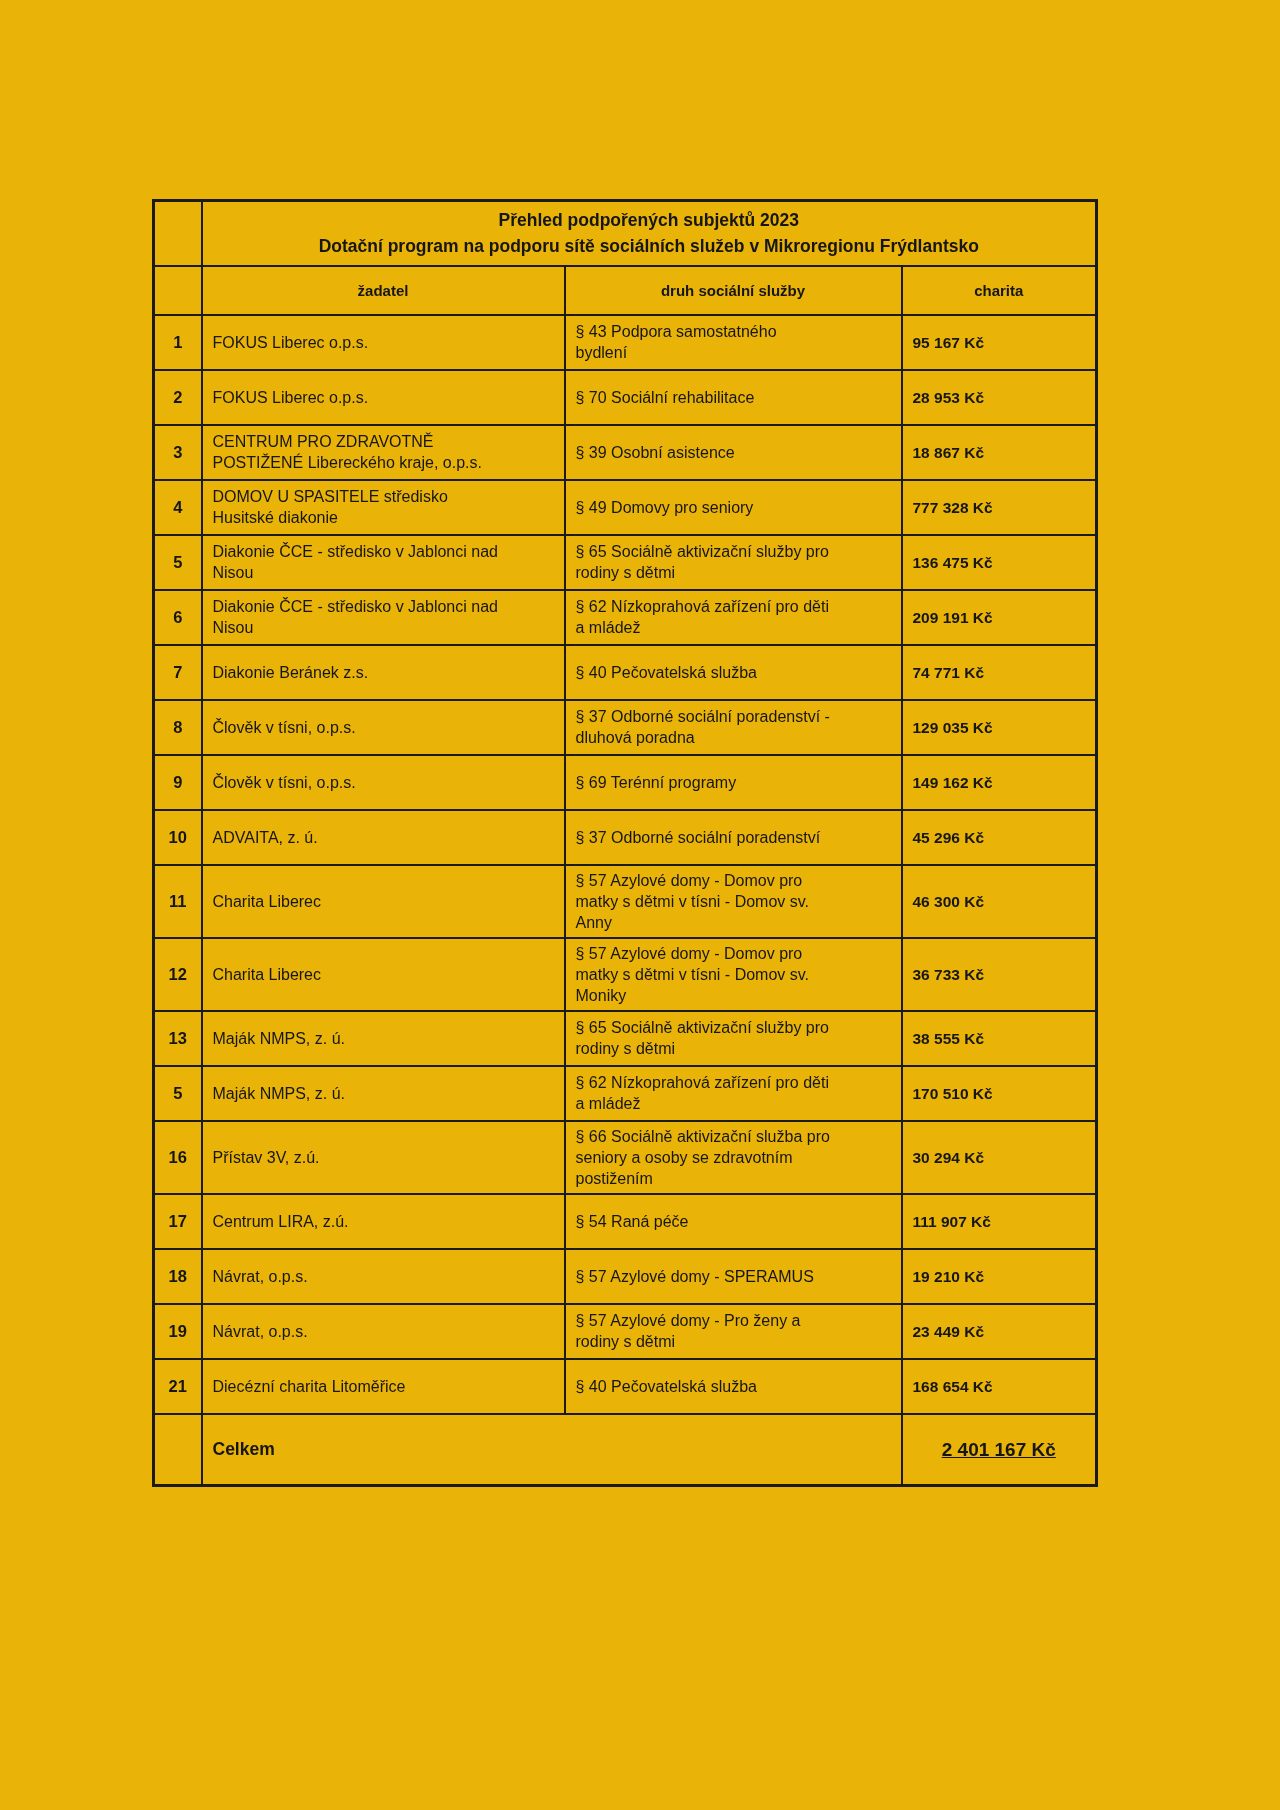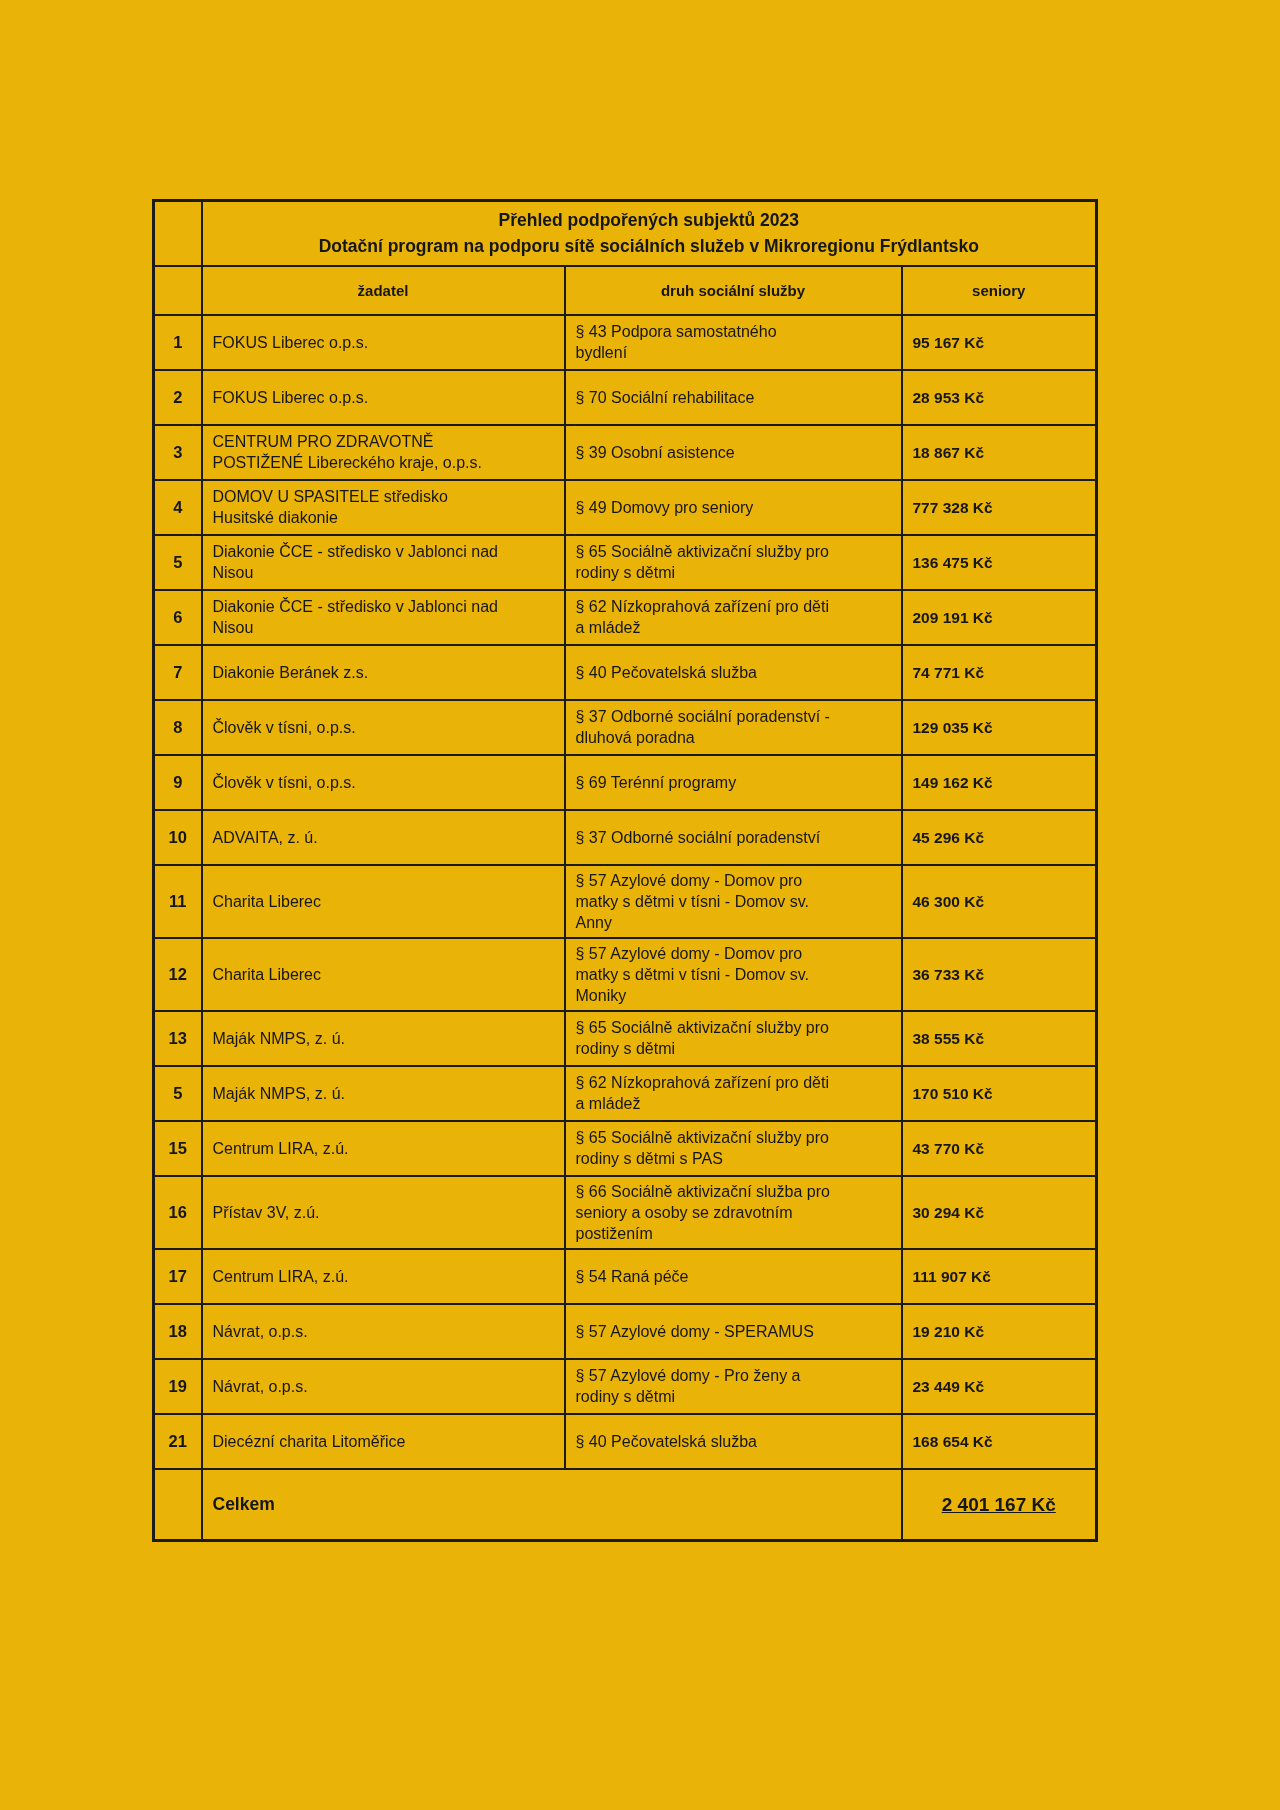--- a/index.html
+++ b/index.html
@@ -98,21 +98,21 @@
         <td class="c-num"></td>
         <td class="title-cell" colspan="3">
           <div>Přehled podpořených subjektů 2023</div>
           <div>Dotační program na podporu sítě sociálních služeb v Mikroregionu Frýdlantsko</div>
         </td>
       </tr>
       <tr class="header-row">
         <th></th>
         <th>žadatel</th>
         <th>druh sociální služby</th>
-        <th>seniory</th>
+        <th>charita</th>
       </tr>
 
       <tr class="data-row">
           <td class="c-num">1</td>
           <td class="c-app">FOKUS Liberec o.p.s.</td>
           <td class="c-srv">§ 43 Podpora samostatného
 bydlení</td>
           <td class="c-amt">95 167 Kč</td>
         </tr>
         <tr class="data-row">
@@ -198,27 +198,20 @@
           <td class="c-srv">§ 65 Sociálně aktivizační služby pro
 rodiny s dětmi</td>
           <td class="c-amt">38 555 Kč</td>
         </tr>
         <tr class="data-row">
           <td class="c-num">5</td>
           <td class="c-app">Maják NMPS, z. ú.</td>
           <td class="c-srv">§ 62 Nízkoprahová zařízení pro děti
 a mládež</td>
           <td class="c-amt">170 510 Kč</td>
-        </tr>
-        <tr class="data-row">
-          <td class="c-num">15</td>
-          <td class="c-app">Centrum LIRA, z.ú.</td>
-          <td class="c-srv">§ 65 Sociálně aktivizační služby pro
-rodiny s dětmi s PAS</td>
-          <td class="c-amt">43 770 Kč</td>
         </tr>
         <tr class="data-row">
           <td class="c-num">16</td>
           <td class="c-app">Přístav 3V, z.ú.</td>
           <td class="c-srv">§ 66 Sociálně aktivizační služba pro
 seniory a osoby se zdravotním
 postižením</td>
           <td class="c-amt">30 294 Kč</td>
         </tr>
         <tr class="data-row">

